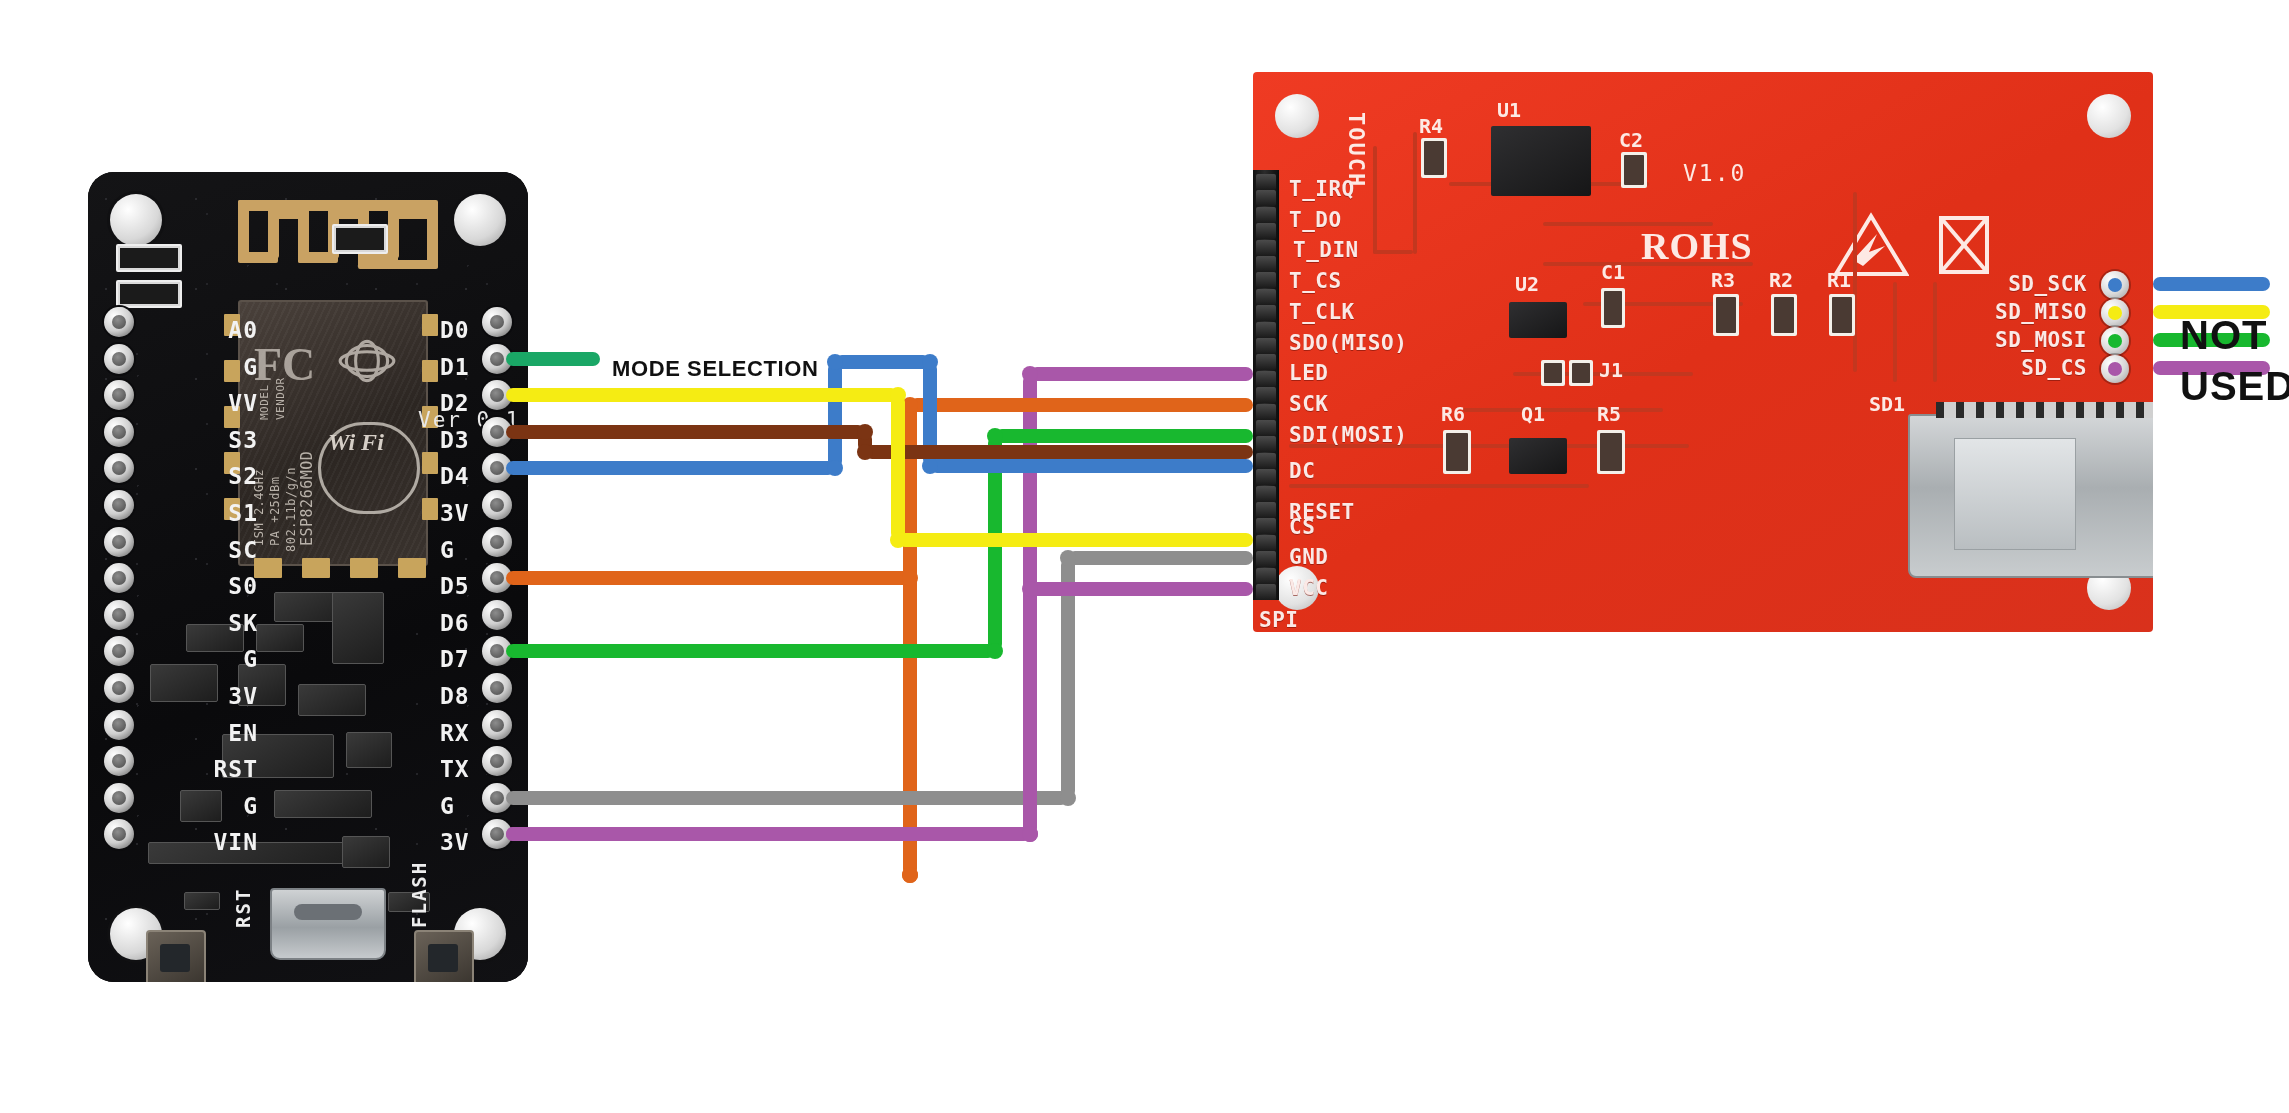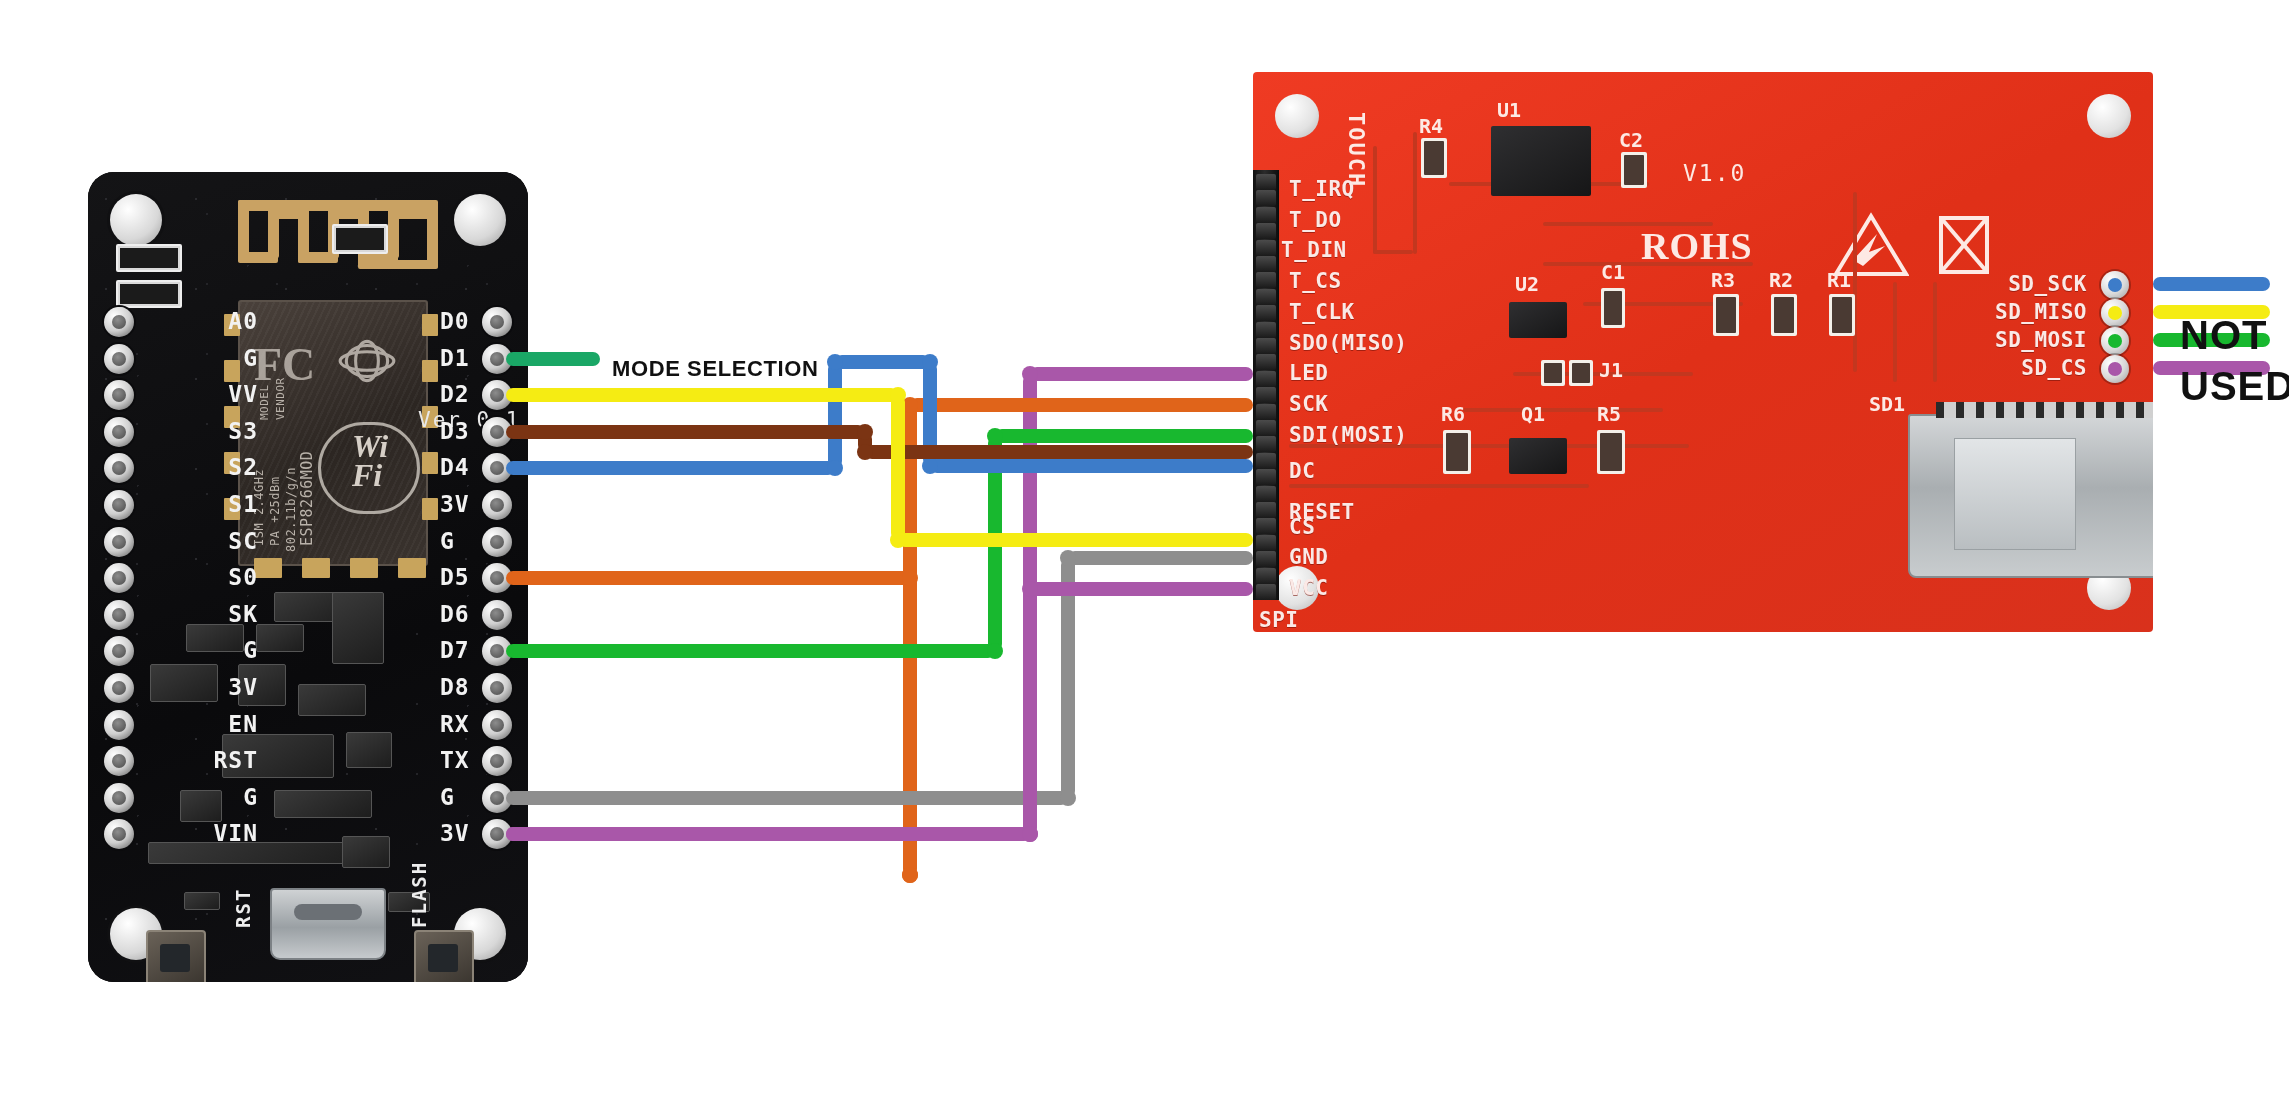--- a/index.html
+++ b/index.html
@@ -33,35 +33,35 @@
   .esp-shield{position:absolute;inset:0;
        background:repeating-linear-gradient(115deg,rgba(255,255,255,.035) 0 2px,transparent 2px 6px);}
   .esp-txt{position:absolute;color:#b9b2aa;font-size:11px;letter-spacing:.5px;
        transform:rotate(-90deg);transform-origin:left top;white-space:nowrap;
        font-family:"DejaVu Sans Mono",monospace;}
   .fcc{position:absolute;left:14px;top:36px;color:#cdc6be;font-size:46px;
        font-weight:bold;font-family:"Liberation Serif",serif;opacity:.75;}
   .att{position:absolute;left:96px;top:28px;width:62px;height:62px;opacity:.8}
   .wifi-oval{position:absolute;left:78px;top:120px;width:96px;height:86px;
        border:3px solid #c6bfb7;border-radius:46px;opacity:.85;}
-  .wifi-txt{position:absolute;left:88px;top:130px;color:#d6cfc7;font-size:32px;
+  .wifi-txt{position:absolute;left:88px;top:130px;color:#d6cfc7;font-size:24px;
        font-weight:bold;font-style:italic;font-family:"Liberation Serif",serif;
-       line-height:.9;margin-left:24px;}
+       line-height:.9;}
 
   .ver{position:absolute;left:330px;top:236px;color:#e8e8e8;font-size:21px;
        letter-spacing:2px;font-family:"DejaVu Sans Mono",monospace;}
 
   
   .pad{position:absolute;width:30px;height:30px;border-radius:50%;
        background:radial-gradient(circle at 34% 30%,#ffffff,#cfcfcf 52%,#8e8e8e 78%,#6a6a6a);
        box-shadow:0 0 0 2px #0b0b0d;}
   .pad i{position:absolute;left:8px;top:8px;width:14px;height:14px;border-radius:50%;
        background:radial-gradient(circle at 40% 35%,#8d8d8d,#4a4a4a);}
   .plabel{position:absolute;color:#f2f2f2;font-size:23px;font-weight:bold;
-       letter-spacing:1px;font-family:"DejaVu Sans Mono",monospace;white-space:nowrap;}
+       letter-spacing:1px;font-family:"DejaVu Sans Mono",monospace;white-space:nowrap;margin-top:9px;}
   .plabel.r{text-align:left}
   .plabel.l{text-align:right}
 
   .smd{position:absolute;background:#d9d9d9;border:2px solid #eee;border-radius:2px;}
   .smd b{position:absolute;inset:2px;background:#1b1b1b;display:block;}
   .chip{position:absolute;background:linear-gradient(150deg,#3a3a3a,#1d1d1d);
         border:1px solid #555;border-radius:2px;}
   .goldpin{position:absolute;background:#c8a45c;border-radius:1px;}
   .btn{position:absolute;width:56px;height:52px;border-radius:4px;
        background:linear-gradient(150deg,#6a6258,#3a352f);border:2px solid #8b8377;}
@@ -473,21 +473,21 @@
     <div class="refdes" style="left:616px;top:320px">SD1</div>
     <div class="tlabel" style="left:6px;top:536px">SPI</div>
 
     <div class="sdslot">
       <div class="sdinner"></div>
     </div>
 
     <div id="tft-left-labels">
         <div class="tlabel" style="left: 36px; top: 105px;">T_IRQ</div>
         <div class="tlabel" style="left: 36px; top: 135.7px;">T_DO</div>
-        <div class="tlabel" style="left: 28px; top: 166.4px;">T_DIN</div>
+        <div class="tlabel" style="left: 40px; top: 166.4px;">T_DIN</div>
         <div class="tlabel" style="left: 36px; top: 197.1px;">T_CS</div>
         <div class="tlabel" style="left: 36px; top: 227.8px;">T_CLK</div>
         <div class="tlabel" style="left: 36px; top: 258.5px;">SDO(MISO)</div>
         <div class="tlabel" style="left: 36px; top: 289.2px;">LED</div>
         <div class="tlabel" style="left: 36px; top: 319.9px;">SCK</div>
         <div class="tlabel" style="left: 36px; top: 350.6px;">SDI(MOSI)</div>
         <div class="tlabel" style="left: 36px; top: 381.3px; margin-top: 6px;">DC</div>
         <div class="tlabel" style="left: 36px; top: 412px; margin-top: 16px;">RESET</div>
         <div class="tlabel" style="left: 36px; top: 442.7px;">CS</div>
         <div class="tlabel" style="left: 36px; top: 473.4px;">GND</div>

